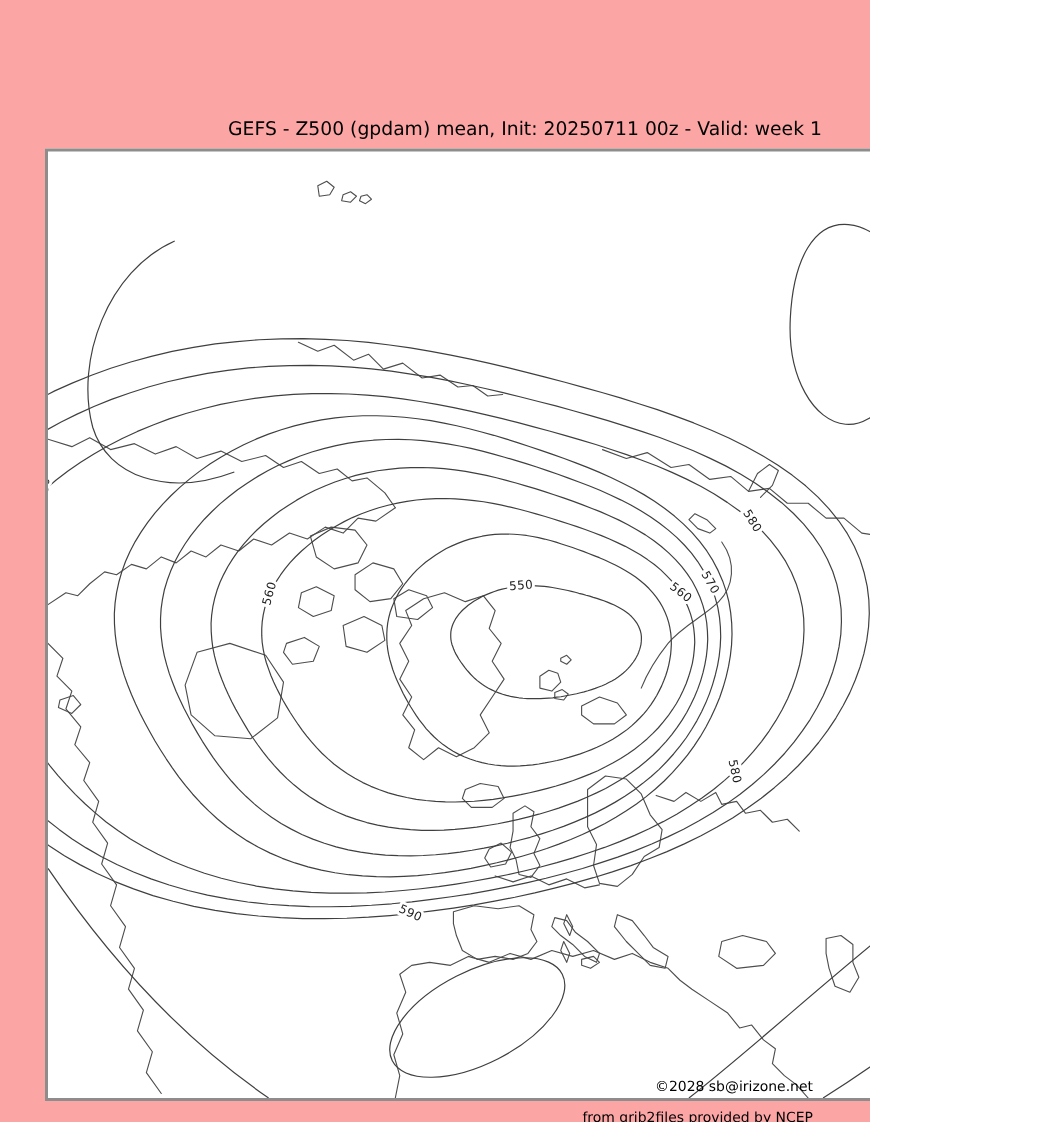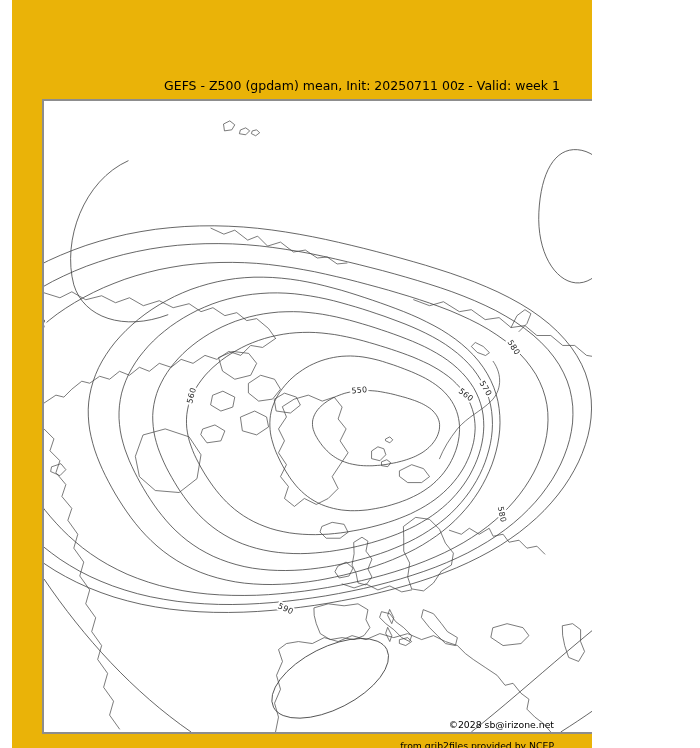--- a/index.html
+++ b/index.html
@@ -1,17 +1,17 @@
 <!DOCTYPE html>
 <html><head>
 <meta charset="utf-8">
 <style>
   html,body{margin:0;padding:0;background:#fff;}
-  .page{position:relative;width:580px;height:748px;background:#eab308;
-        font-family:"DejaVu Sans","Liberation Sans",sans-serif;overflow:hidden;margin-left:12px;}
+  .page{position:relative;width:580px;height:748px;background:#fca5a5;
+        font-family:"DejaVu Sans","Liberation Sans",sans-serif;overflow:hidden;}
   .chart-title{position:absolute;top:78px;left:0;width:700px;text-align:center;
         font-size:12.5px;color:#000;}
   .map-frame{position:absolute;left:30px;top:99px;width:635px;height:635px;
         border:2px solid #8d8d8d;box-sizing:border-box;background:#fff;overflow:hidden;}
   .map-frame svg{position:absolute;left:0;top:0;width:100%;height:100%;}
   .coast{fill:none;stroke:#4d4d4d;stroke-width:0.75;stroke-linejoin:round;stroke-linecap:round;}
   .cline{fill:none;stroke:#3f3f3f;stroke-width:0.8;stroke-linejoin:round;}
   .clabel{font:8px "DejaVu Sans","Liberation Sans",sans-serif;fill:#1d1d1d;
         stroke:#ffffff;stroke-width:4px;paint-order:stroke;
         text-anchor:middle;dominant-baseline:middle;letter-spacing:0.3px;}

